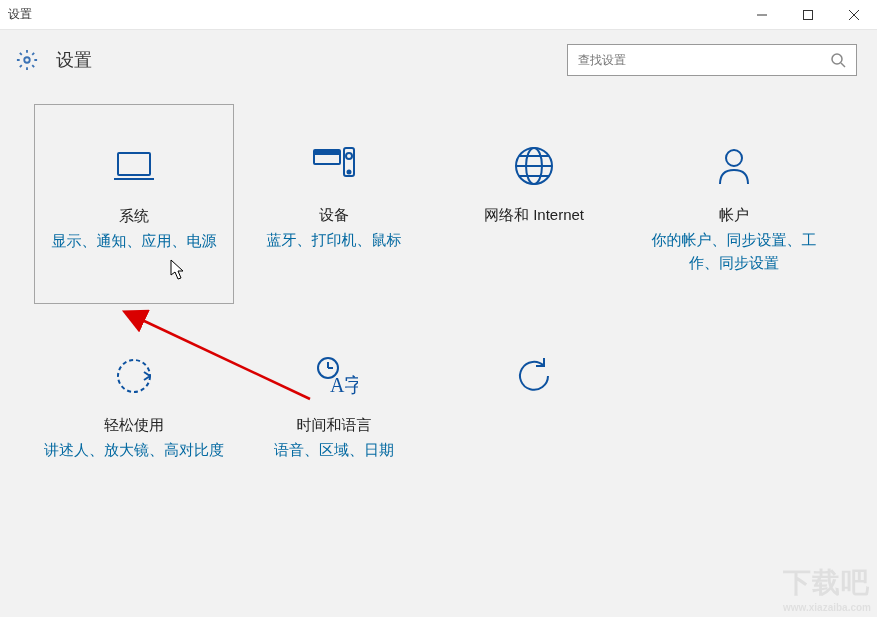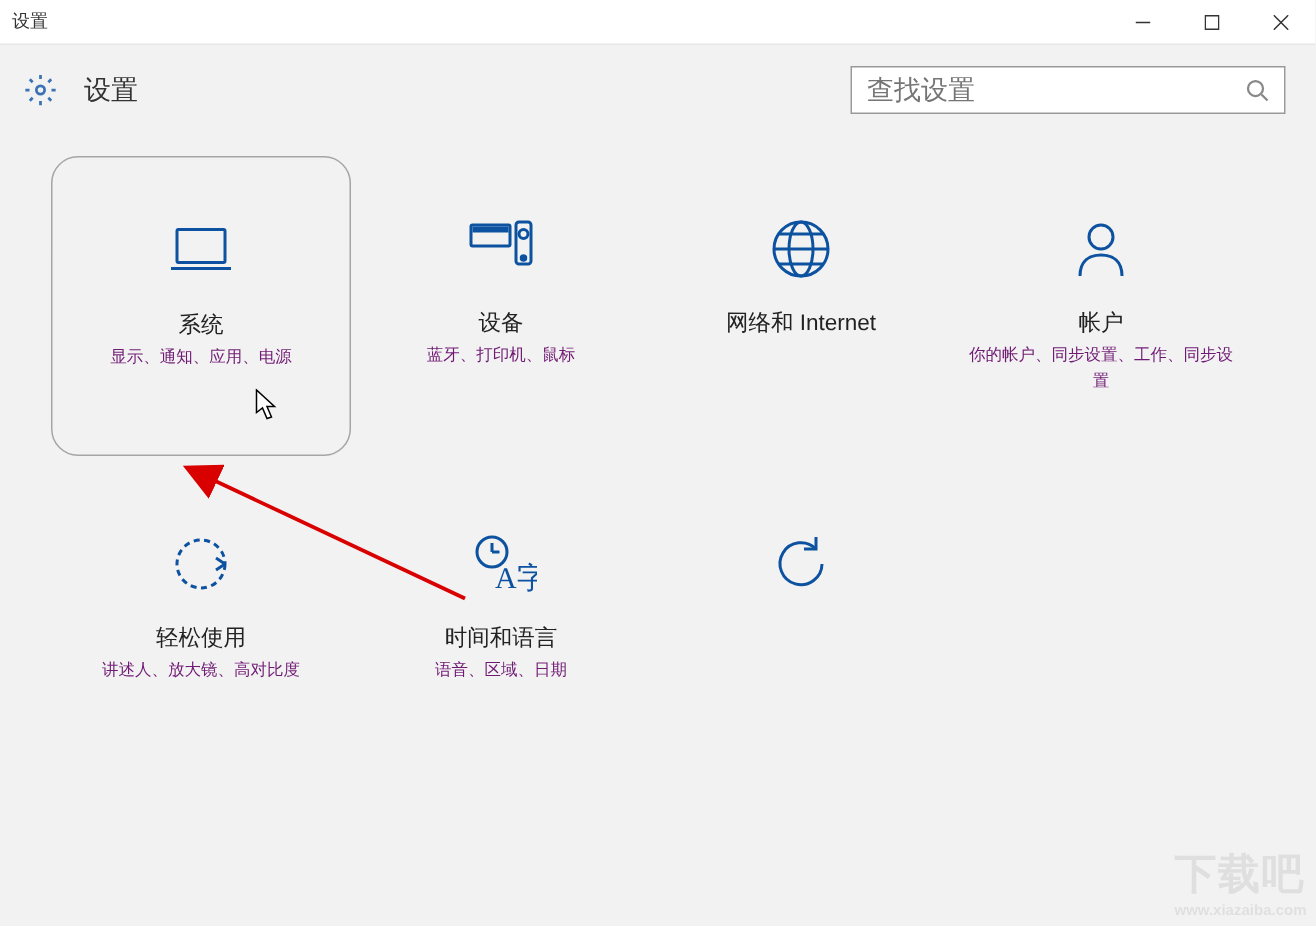--- a/index.html
+++ b/index.html
@@ -48,21 +48,21 @@
       border: 1px solid #999;
       background: #fff;
       display: flex;
       align-items: center;
       padding: 0 10px;
     }
     .search-input {
       flex: 1;
       border: none;
       outline: none;
-      font-size: 18px;
+      font-size: 12px;
       background: transparent;
       color: #737373;
       font-family: inherit;
     }
     .search-icon { color: #888; width: 16px; height: 16px; }
     .content {
       position: relative;
       height: calc(100% - 84px);
       overflow-y: auto;
       padding: 20px 20px 0 34px;
@@ -76,35 +76,34 @@
       gap: 10px 0;
       justify-content: start;
     }
     .tile {
       height: 200px;
       display: flex;
       flex-direction: column;
       align-items: center;
       padding-top: 38px;
       text-align: center;
-      border-radius: 18px;
     }
     .tile.selected { border: 1px solid #a5a5a5; }
     .tile-icon {
       width: 48px;
       height: 48px;
       color: #0d52a0;
       display: flex;
       align-items: center;
       justify-content: center;
       margin-bottom: 16px;
     }
     .tile-icon svg { width: 100%; height: 100%; stroke: currentColor; fill: none; stroke-width: 2; }
     .tile-title { font-size: 15px; color: #222; margin-bottom: 4px; }
-    .tile-desc { font-size: 11px; color: #701a75; line-height: 1.5; padding: 0 8px; }
+    .tile-desc { font-size: 15px; color: #0369a1; line-height: 1.5; padding: 0 8px; }
     .arrow-annot {
       position: absolute;
       left: 120px;
       top: 225px;
       pointer-events: none;
     }
     .cursor {
       position: absolute;
       left: 170px;
       top: 175px;

